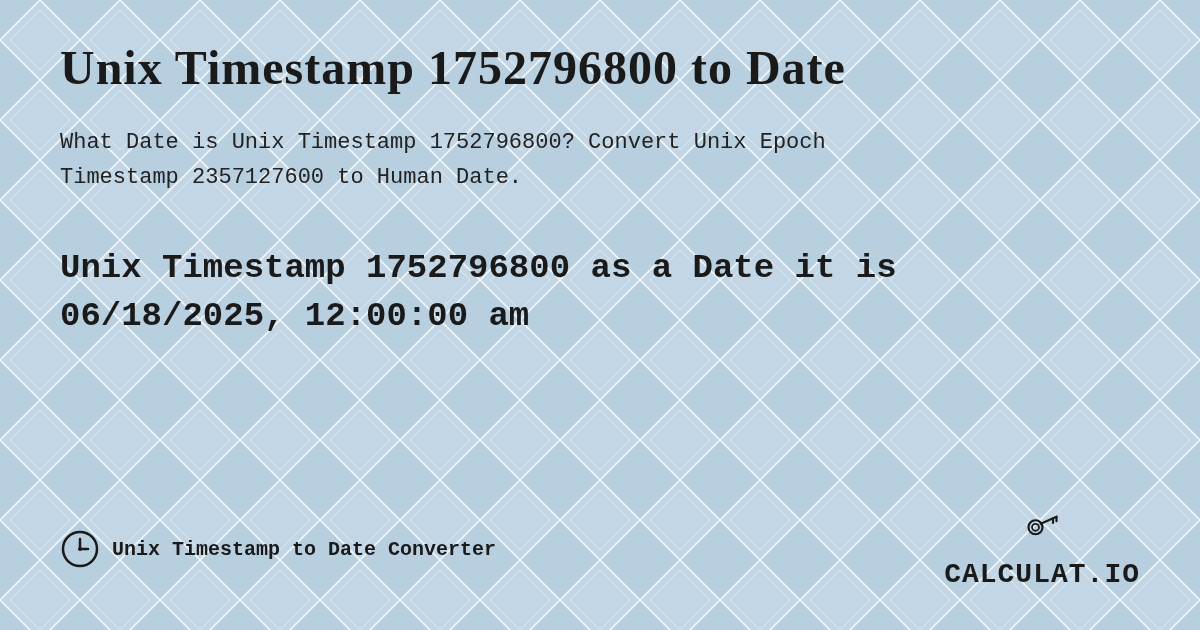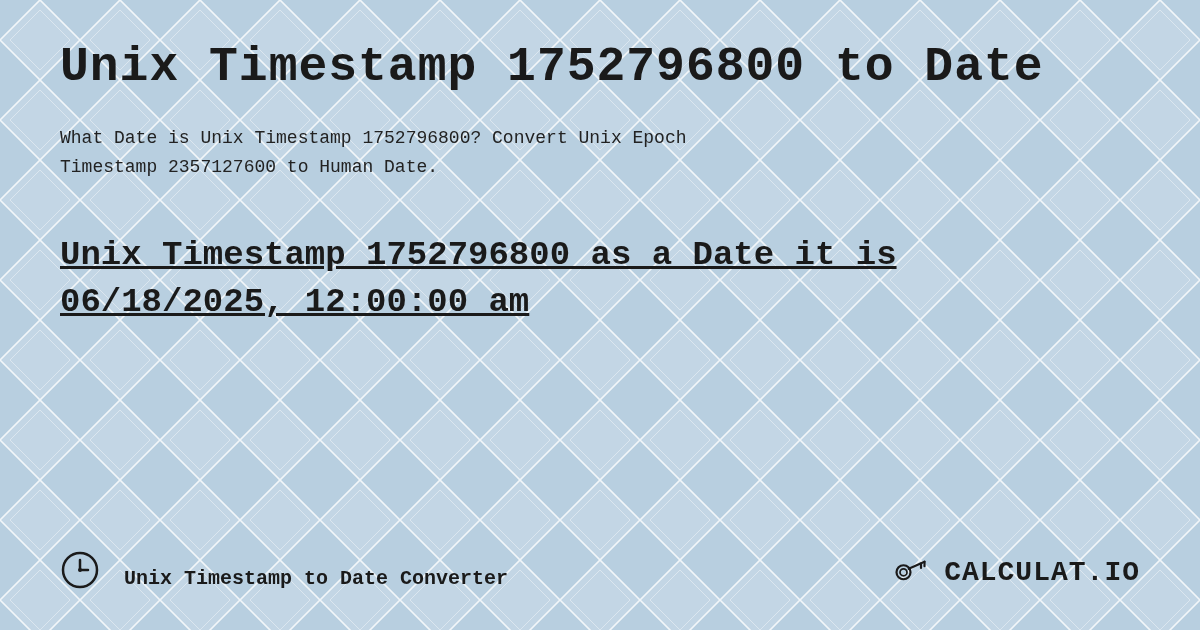--- a/index.html
+++ b/index.html
@@ -36,76 +36,76 @@
       flex-direction: column;
       justify-content: space-between;
     }
 
     .main-title {
       font-size: 48px;
       font-weight: 900;
       color: #1a1a1a;
       letter-spacing: 1px;
       margin-bottom: 30px;
-      font-family: Liberation Mono, monospace;
+      font-family: Liberation Serif, serif;
     }
 
     .description {
-      font-size: 18px;
+      font-size: 22px;
       color: #222;
       line-height: 1.6;
       font-family: 'Courier New', Courier, monospace;
       font-weight: 400;
       margin-bottom: 40px;
     }
 
     .result-section {
       margin-top: 10px;
     }
 
     .result-text {
       font-size: 34px;
       font-weight: 900;
       color: #1a1a1a;
       line-height: 1.4;
       font-family: 'Courier New', Courier, monospace;
-      text-decoration: underline;
     }
 
     .footer {
       display: flex;
       align-items: center;
       justify-content: space-between;
       margin-top: auto;
       padding-top: 20px;
     }
 
     .footer-left {
       display: flex;
-      align-items: flex-end;
-      gap: 24px;
+      align-items: center;
+      gap: 12px;
     }
 
     .clock-icon {
       width: 40px;
       height: 40px;
       flex-shrink: 0;
     }
 
     .footer-label {
       font-size: 20px;
       font-weight: 700;
       color: #1a1a1a;
       font-family: 'Courier New', Courier, monospace;
     }
 
     .logo-area {
       display: flex;
-      align-items: flex-end;
+      align-items: center;
       gap: 16px;
+      flex-direction: column;
     }
 
     .logo-icon {
       width: 35px;
       height: 35px;
     }
 
     .logo-text {
       font-size: 28px;
       font-weight: 700;

